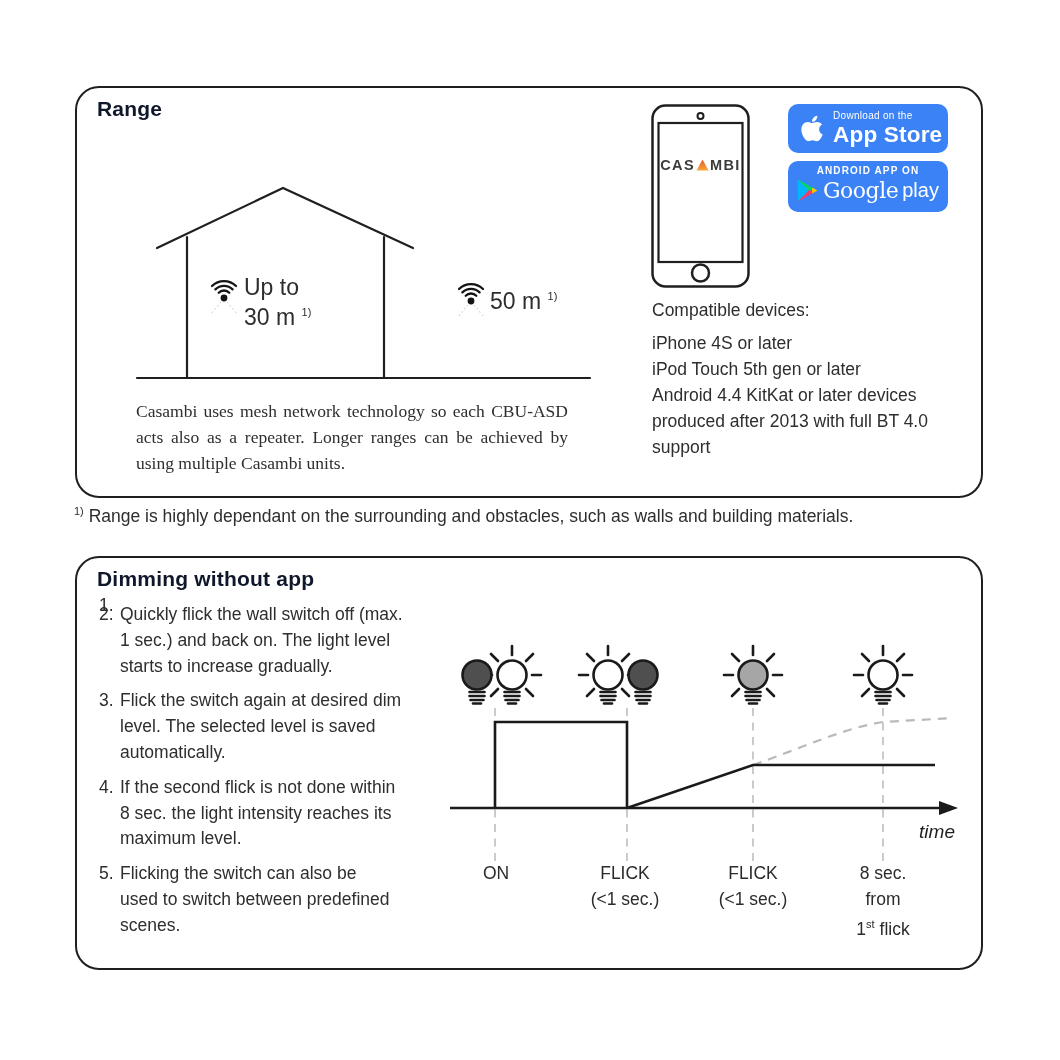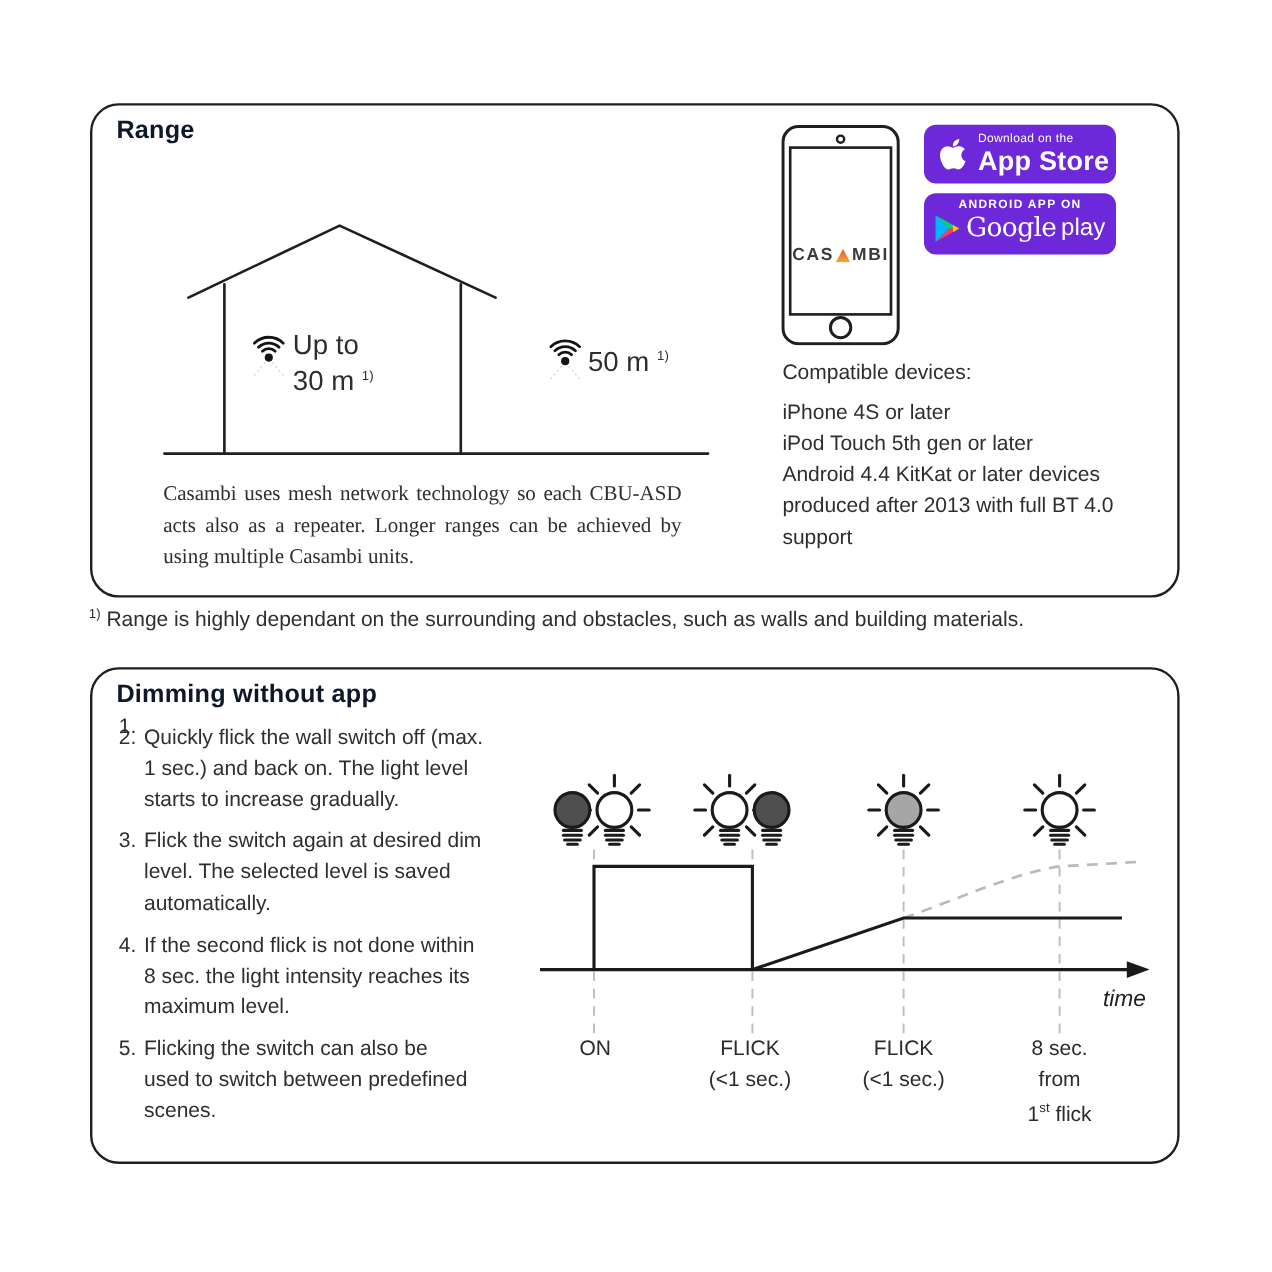--- a/index.html
+++ b/index.html
@@ -15,21 +15,21 @@
   .panel-title{font-size:21px;font-weight:bold;color:#0f172a;letter-spacing:.2px;}
   .body-text{font-size:17.5px;line-height:26px;color:#2e2e2e;}
   sup.ref{font-size:11px;vertical-align:super;line-height:0;}
   
   .range-label{font-size:23px;line-height:30px;color:#2e2e2e;}
   .caption{width:432px;text-align:justify;}
   .device-list{width:302px;}
   .device-list .item{margin:0;}
   .device-android{margin-top:4px;}
   
-  .badge{position:absolute;background:#6d28d9;border-radius:10px;box-sizing:border-box;color:#fff;}
+  .badge{position:absolute;background:#3b82f6;border-radius:10px;box-sizing:border-box;color:#fff;margin-left:18px;}
   .badge-appstore{display:flex;align-items:center;padding-left:12px;}
   .badge-appstore .txt{margin-left:9px;display:flex;flex-direction:column;}
   .badge-appstore .small{font-size:10px;line-height:12px;letter-spacing:.3px;}
   .badge-appstore .big{font-size:22.5px;line-height:25px;font-weight:bold;letter-spacing:.2px;}
   .badge-gplay{display:flex;flex-direction:column;align-items:center;justify-content:flex-start;padding-top:3px;}
   .badge-gplay .small{font-size:10px;font-weight:bold;letter-spacing:1.1px;line-height:13px;}
   .badge-gplay .row{display:flex;align-items:center;margin-top:1px;}
   .badge-gplay .google{font-family:"DejaVu Serif",serif;font-size:22px;letter-spacing:-.5px;}
   .badge-gplay .play{font-size:20px;font-weight:400;margin-left:4px;}
   
@@ -100,21 +100,21 @@
 </div>
 
 <p class="abs body-text caption" style="left:136px;top:380px;font-family:Liberation Serif, serif;">Casambi uses mesh network technology so each CBU-ASD acts also as a repeater. Longer ranges can be achieved by using multiple Casambi units.</p>
 
 <svg class="abs" style="left:651px;top:104px;" width="99" height="184" viewBox="0 0 99 184">
   <rect x="1.5" y="1.5" width="96" height="181" rx="13" fill="#fff" stroke="#1f1f1f" stroke-width="2.5"></rect>
   <circle cx="49.5" cy="12" r="3" fill="none" stroke="#1f1f1f" stroke-width="2"></circle>
   <rect x="7.5" y="19" width="84" height="139" fill="#fff" stroke="#1f1f1f" stroke-width="2.2"></rect>
   <circle cx="49.5" cy="169" r="8.5" fill="none" stroke="#1f1f1f" stroke-width="2.5"></circle>
 </svg>
-<div class="abs phone-logo" style="left:651px;top:157px;width:99px;margin-top:48px;">
+<div class="abs phone-logo" style="left:651px;top:157px;width:99px;">
   <span>CAS</span>
   <svg width="13" height="12" viewBox="0 0 13 12" style="margin:0 1px 1px 1px;">
     <defs>
         <linearGradient id="cgrad" x1="0" y1="0" x2="0" y2="1">
       <stop offset="0" stop-color="#e2572c"></stop>
           <stop offset="1" stop-color="#f5a93a"></stop>
     </linearGradient>
       </defs>
     <polygon points="6.5,0.5 12.5,11.5 0.5,11.5" fill="url(#cgrad)"></polygon>
   </svg>

